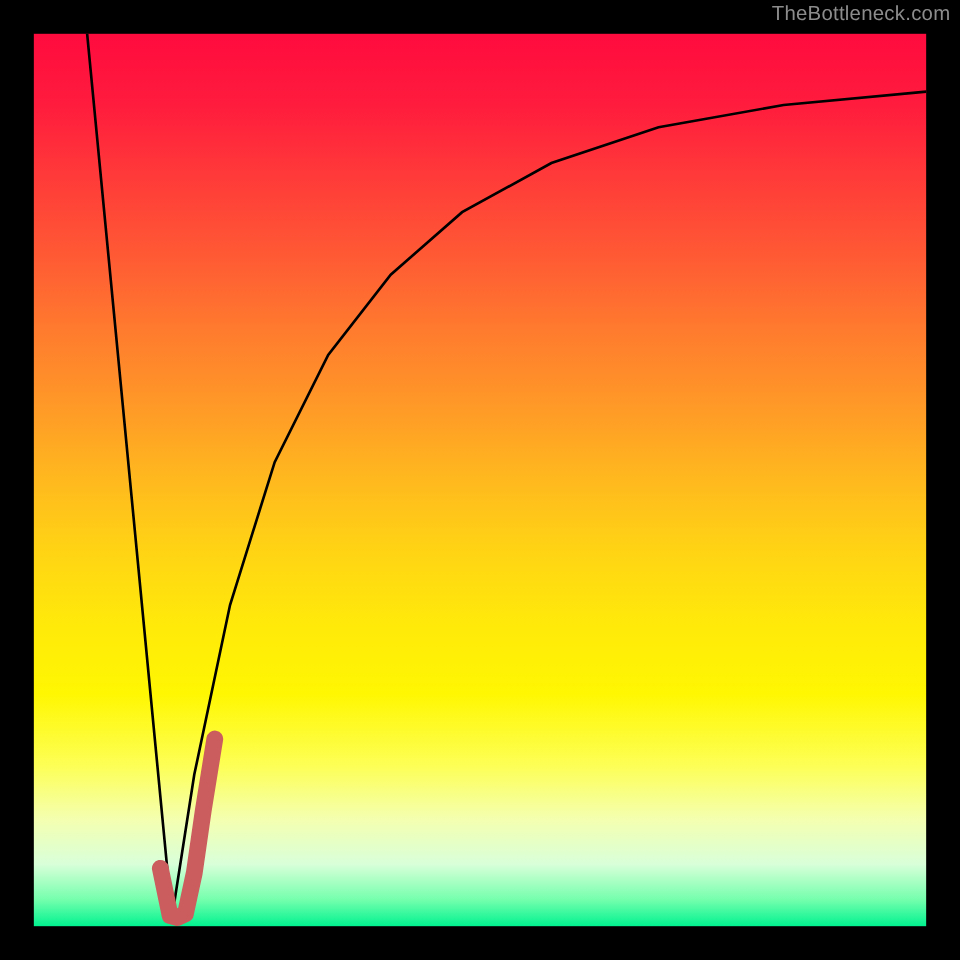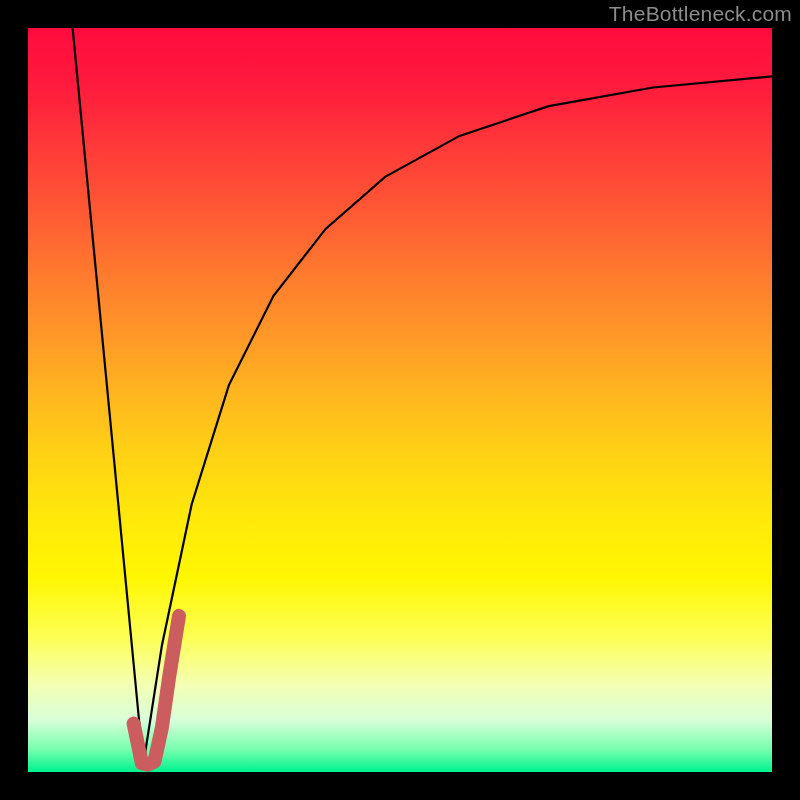--- a/index.html
+++ b/index.html
@@ -53,21 +53,21 @@
     position: absolute;
     inset: 0;
     width: 100%;
     height: 100%;
   }
   .watermark {
     position: absolute;
     top: 2px;
     right: 8px;
     color: #8c8c8c;
-    font-size: 21px;
+    font-size: 17px;
     font-weight: 500;
     letter-spacing: 0.2px;
     user-select: none;
   }
 </style>
 </head>
 <body>
 
 <div class="frame">
   <div class="watermark">TheBottleneck.com</div>

